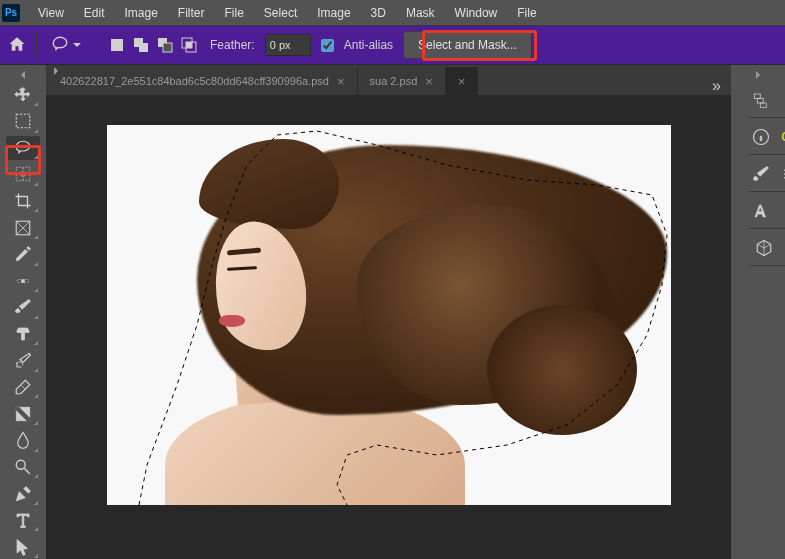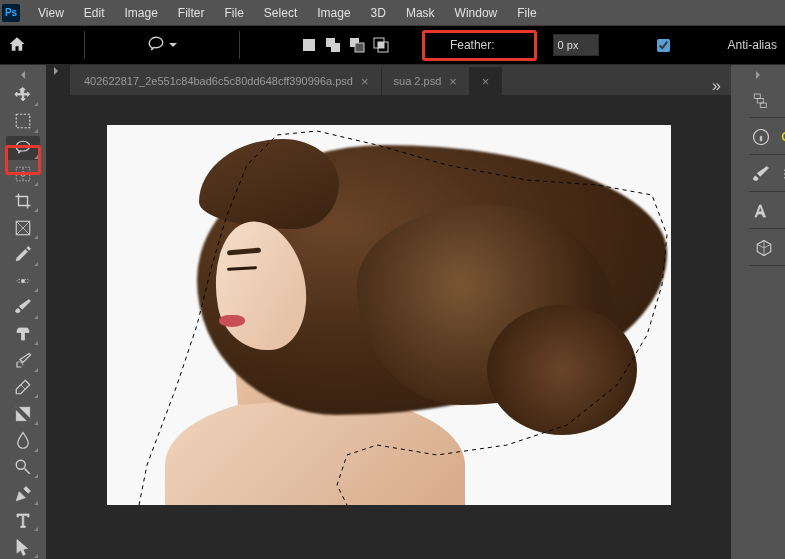--- a/index.html
+++ b/index.html
@@ -6,21 +6,21 @@
 body { background: #323232; color: #cccccc; overflow: hidden; width: 785px; height: 559px; }
 
 .app { display: flex; flex-direction: column; width: 100%; height: 100%; border-radius: 11px; }
 
 
 .menu-bar { background: #535353; height: 25px; display: flex; align-items: center; padding: 0 2px; font-size: 12px; }
 .ps-logo { width: 18px; height: 18px; background: #001e36; color: #31a8ff; font-size: 10px; font-weight: bold; display: flex; align-items: center; justify-content: center; border-radius: 2px; margin-right: 8px; }
 .menu-item { padding: 0 10px; cursor: pointer; color: #e0e0e0; }
 
 
-.options-bar { background: #000000; height: 40px; display: flex; align-items: center; padding: 0 8px; gap: 10px; border-top: 1px solid #3a3a3a; border-bottom: 1px solid #2a2a2a; font-size: 12px; justify-content: space-between; }
+.options-bar { background: #4c1d95; height: 40px; display: flex; align-items: center; padding: 0 8px; gap: 10px; border-top: 1px solid #3a3a3a; border-bottom: 1px solid #2a2a2a; font-size: 12px; }
 .home-icon svg, .lasso-icon svg { width: 18px; height: 18px; fill: #d0d0d0; }
 .tool-preset { display: flex; align-items: center; gap: 4px; padding: 2px 4px; }
 .dropdown-arrow { width: 0; height: 0; border-left: 4px solid transparent; border-right: 4px solid transparent; border-top: 4px solid #ccc; }
 .separator { width: 1px; height: 28px; background: #3a3a3a; }
 .sel-mode { display: flex; gap: 2px; }
 .sel-btn { width: 22px; height: 22px; display: flex; align-items: center; justify-content: center; cursor: pointer; }
 .sel-btn svg { width: 16px; height: 16px; fill: #d0d0d0; }
 .label { color: #d0d0d0; }
 .num-input { width: 46px; height: 22px; background: #3a3a3a; border: 1px solid #2a2a2a; color: #ddd; font-size: 11px; padding: 0 4px; }
 .checkbox { width: 13px; height: 13px; accent-color: #5aa0d8; }
@@ -134,20 +134,21 @@
             <rect x="1" y="1" width="10" height="10" fill="none" stroke="#d0d0d0"></rect>
             <rect x="5" y="5" width="10" height="10" fill="none" stroke="#d0d0d0"></rect>
             <rect x="5" y="5" width="6" height="6"></rect>
           </svg>
         </div>
     </div>
     <span class="label">Feather:</span>
     <input class="num-input" value="0 px" style="">
     <input type="checkbox" class="checkbox" checked="" style="">
     <span class="label">Anti-alias</span>
+    <button class="btn-select-mask">Select and Mask...</button>
   </div>
 
   <div class="main-row">
 
     <div class="toolbox">
       <div class="expand-arrow right">
           <span></span>
         </div>
       <div class="tool">
           <svg viewBox="0 0 24 24">
@@ -264,21 +265,21 @@
             <path d="M4 2l14 12-6 1 3 7-3 1-3-7-5 4z"></path>
           </svg>
           <span class="corner"></span>
         </div>
     </div>
 
     <div class="doc-area">
       <div class="expand-arrow" style="align-self:flex-start;width:20px;">
           <span></span>
         </div>
-      <div class="tabs" style="margin-top:-12px;margin-left:24px;">
+      <div class="tabs" style="margin-top:-12px;">
         <div class="tab">
           <span>402622817_2e551c84bad6c5c80dd648cff390996a.psd</span>
           <span class="tab-close">×</span>
         </div>
         <div class="tab">
           <span>sua 2.psd</span>
           <span class="tab-close">×</span>
         </div>
         <div class="tab active">
           <span class="tab-close">×</span>

